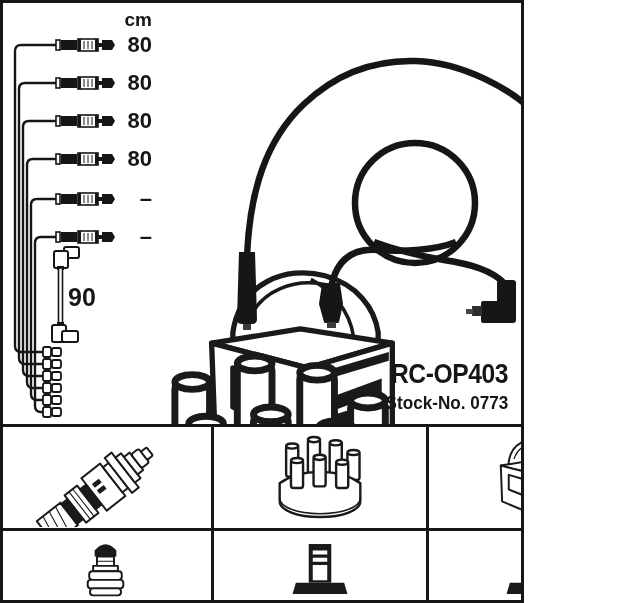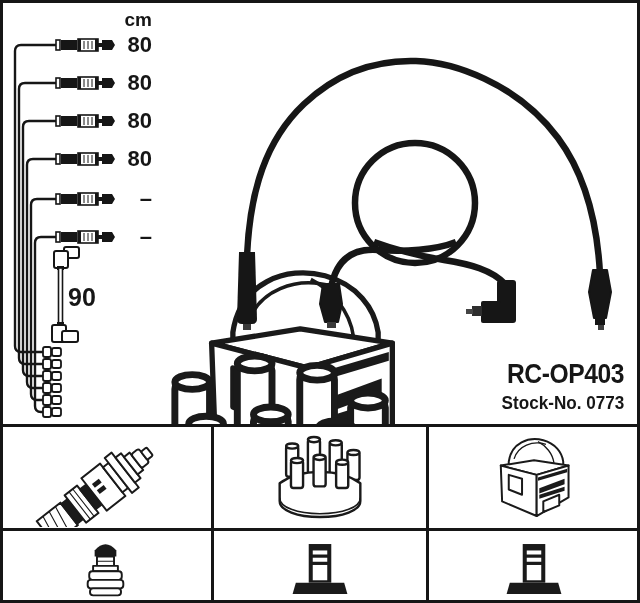--- a/index.html
+++ b/index.html
@@ -1,16 +1,16 @@
 <!DOCTYPE html>
 <html><head>
 <meta charset="utf-8">
 <style>
   html,body{margin:0;padding:0;background:#fff;}
-  #stage{position:relative;width:640px;height:603px;background:#fff;overflow:hidden;
+  #stage{position:relative;width:524px;height:603px;background:#fff;overflow:hidden;
          font-family:"Liberation Sans",sans-serif;text-align:center;}
   #frame{position:absolute;inset:0;border:3px solid #161616;pointer-events:none;z-index:50;}
   #top-art{position:absolute;left:0;top:0;width:640px;height:424px;}
   svg text{font-family:"Liberation Sans",sans-serif;font-weight:bold;fill:#161616;}
   .pn{position:absolute;right:16px;top:358px;font-weight:bold;font-size:28px;color:#161616;
       transform:scaleX(.88);transform-origin:100% 50%;letter-spacing:-.5px;white-space:nowrap;z-index:5;}
   .stock{position:absolute;right:16px;top:392px;font-weight:bold;font-size:19px;color:#161616;
       transform:scaleX(.9);transform-origin:100% 50%;white-space:nowrap;z-index:5;}
   #legend-table{position:absolute;left:0;top:424px;width:640px;height:179px;
       border-top:3px solid #161616;display:flex;flex-direction:column;background:#fff;}

